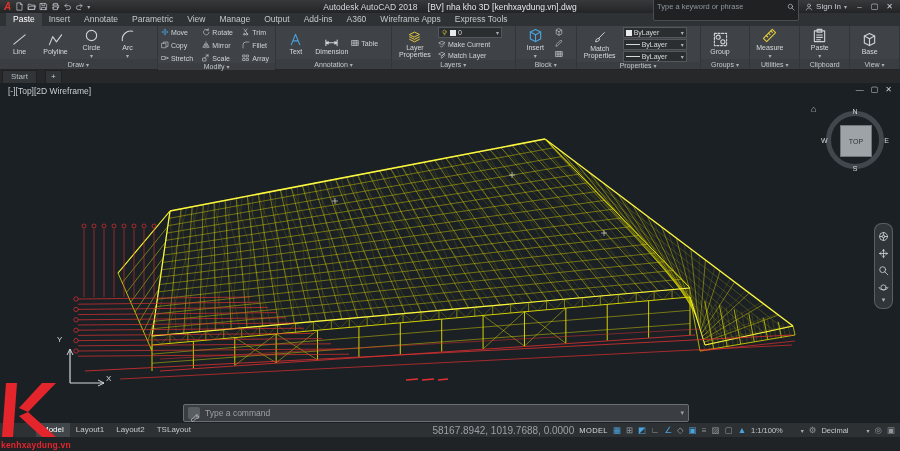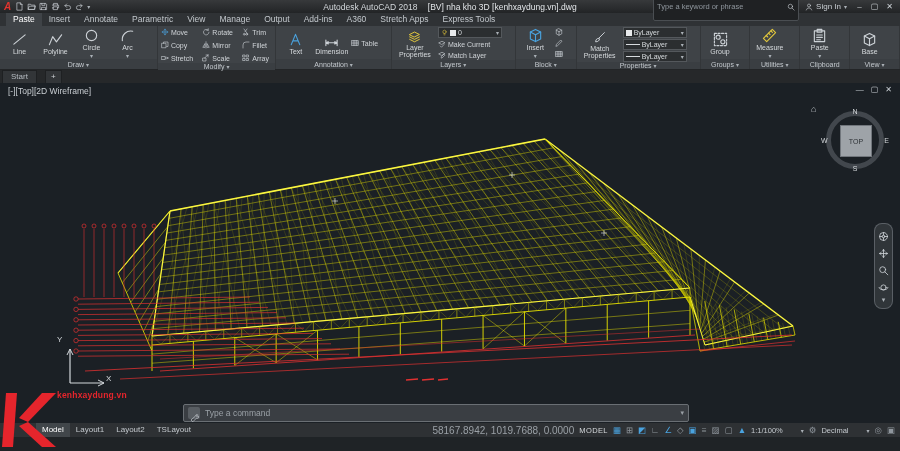--- a/index.html
+++ b/index.html
@@ -98,21 +98,21 @@
   .ltab.active{background:#41464a;color:#ffffff}
   .status{margin-left:auto;display:flex;align-items:center;gap:5px;padding-right:5px}
   .coords{color:#9aa0a6;font-size:10px;white-space:nowrap}
   .modelbtn{color:#d6dadd;font-size:7.5px;letter-spacing:.4px}
   .sic{font-size:8.5px;color:#8f969d;line-height:14px}
   .sic.on{color:#4aa3df}
   .sdd{display:flex;align-items:center;gap:18px;color:#c3c8cd;font-size:7.5px;white-space:nowrap}
   .bottomstrip{position:absolute;top:437px;left:0;width:900px;height:14px;background:#1f2326}
 
   
-  .watermark{position:absolute;left:1px;bottom:1px;z-index:10;display:flex;align-items:flex-start}
+  .watermark{position:absolute;left:1px;bottom:1px;z-index:10;display:flex;flex-direction:column;align-items:flex-start}
   .wmtext{color:#e5252c;font-weight:bold;font-size:8.5px;letter-spacing:.2px}
 
   [data-icon]{display:inline-block}
   [data-icon] svg{width:100%;height:100%;fill:none;stroke:#ccd1d6;stroke-width:1.2;stroke-linecap:round;stroke-linejoin:round}
   .ic-blue svg{stroke:#4aa3df}
   .ic-yellow svg{stroke:#e3c83c}
 </style>
 </head>
 <body>
 
@@ -177,21 +177,21 @@
   <div class="ribtabs">
     <span class="rtab active">Paste</span>
     <span class="rtab">Insert</span>
     <span class="rtab">Annotate</span>
     <span class="rtab">Parametric</span>
     <span class="rtab">View</span>
     <span class="rtab">Manage</span>
     <span class="rtab">Output</span>
     <span class="rtab">Add-ins</span>
     <span class="rtab">A360</span>
-    <span class="rtab">Stretch Apps</span>
+    <span class="rtab">Wireframe Apps</span>
     <span class="rtab">Express Tools</span>
   </div>
 
   <div class="ribbon">
 
     <div class="panel">
       <div class="pbody">
         <div class="bigbtn">
           <span data-icon="line"><svg viewBox="0 0 16 16">
                 <path d="M2 13L14 3"></path>

